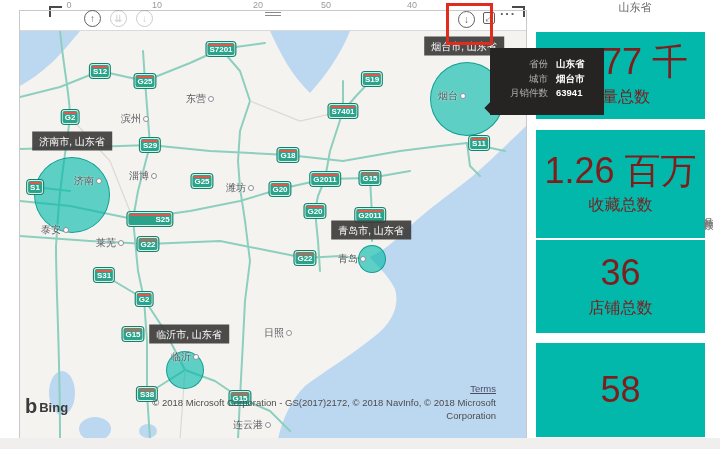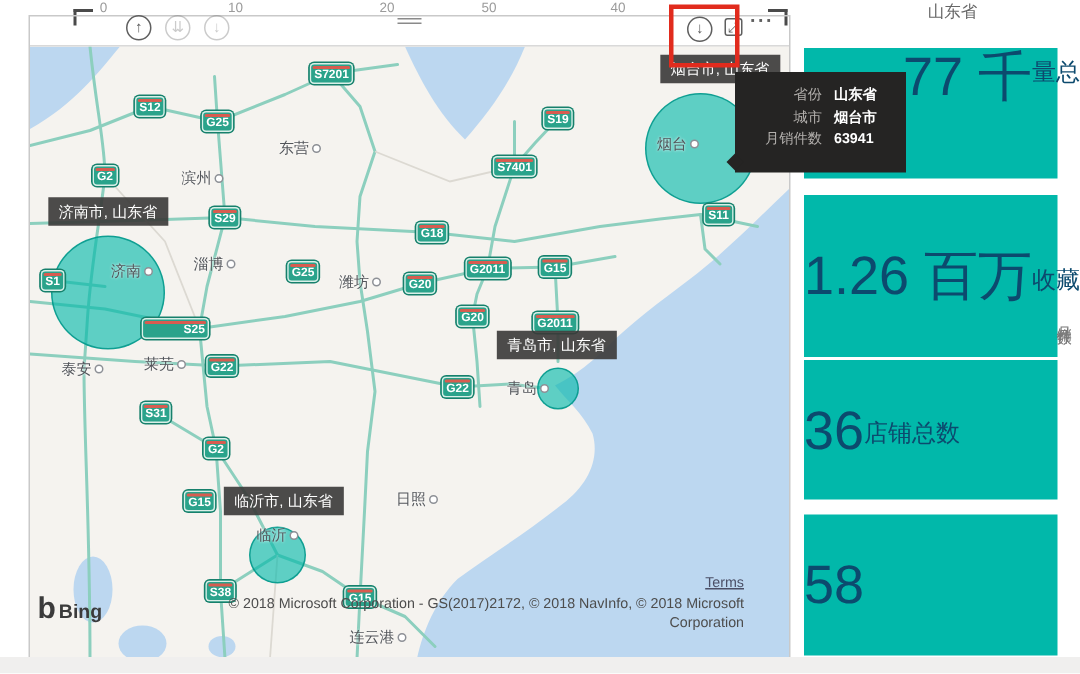--- a/index.html
+++ b/index.html
@@ -53,22 +53,22 @@
                   background:#252423;transform:rotate(45deg);}
   .tt-row{display:flex;font-size:9.5px;line-height:1.55;}
   .tt-label{width:50px;text-align:right;color:#b3b0ad;padding-right:8px;flex:none;}
   .tt-value{color:#fff;font-weight:bold;white-space:nowrap;}
   
   #redbox{position:absolute;left:446px;top:3px;width:47px;height:42px;border:3px solid #e12b1d;
           z-index:60;box-sizing:border-box;}
   
   #region-title{position:absolute;left:560px;top:0px;width:150px;text-align:center;
                 font-size:11px;color:#666;}
-  .kpi-card{position:absolute;left:536px;width:169px;background:#01B8AA;color:#0c4a6e;
-            display:flex;flex-direction:row;align-items:center;}
+  .kpi-card{position:absolute;left:536px;width:169px;background:#01B8AA;color:#7f1d1d;
+            display:flex;flex-direction:column;align-items:center;justify-content:center;}
   .kpi-card.offset{align-items:flex-start;padding-left:66px;box-sizing:border-box;}
   .kpi-value{font-size:36px;line-height:1.05;white-space:nowrap;}
   .kpi-label{font-size:16px;margin-top:6px;white-space:nowrap;}
   #side-tab{position:absolute;left:699px;top:210px;width:16px;height:64px;
             writing-mode:vertical-rl;font-size:10px;color:#7a7a7a;letter-spacing:1px;}
   #watermark{position:absolute;left:534px;top:402px;width:182px;z-index:55;font-size:23px;
              color:rgba(255,255,255,0.97);white-space:nowrap;
              text-shadow:0 0 3px rgba(120,120,120,0.35);}
   #bottom-strip{position:absolute;left:0;top:438px;width:720px;height:11px;background:#f0efee;}
 </style>
@@ -143,21 +143,21 @@
         <div class="bubble" style="left: 352px; top: 228px; height: 26px; width: 26px;"></div>
       </div>
     <div id="shields">
         <div class="shield" style="left: 201px; top: 18px;">S7201</div>
         <div class="shield" style="left: 80px; top: 40px;">S12</div>
         <div class="shield" style="left: 125px; top: 50px;">G25</div>
         <div class="shield" style="left: 50px; top: 86px;">G2</div>
         <div class="shield" style="left: 130px; top: 114px;">S29</div>
         <div class="shield" style="left: 15px; top: 156px;">S1</div>
         <div class="shield" style="left: 182px; top: 150px;">G25</div>
-        <div class="shield" style="left: 97px; top: 188px; padding-left: 28px;">S25</div>
+        <div class="shield" style="left: 130px; top: 188px; padding-left: 28px;">S25</div>
         <div class="shield" style="left: 128px; top: 213px;">G22</div>
         <div class="shield" style="left: 268px; top: 124px;">G18</div>
         <div class="shield" style="left: 260px; top: 158px;">G20</div>
         <div class="shield" style="left: 305px; top: 148px;">G2011</div>
         <div class="shield" style="left: 350px; top: 147px;">G15</div>
         <div class="shield" style="left: 352px; top: 48px;">S19</div>
         <div class="shield" style="left: 323px; top: 80px;">S7401</div>
         <div class="shield" style="left: 447px; top: 112px; margin-left: 12px;">S11</div>
         <div class="shield" style="left: 295px; top: 180px;">G20</div>
         <div class="shield" style="left: 350px; top: 184px;">G2011</div>
@@ -166,32 +166,32 @@
         <div class="shield" style="left: 124px; top: 268px;">G2</div>
         <div class="shield" style="left: 113px; top: 303px;">G15</div>
         <div class="shield" style="left: 127px; top: 363px;">S38</div>
         <div class="shield" style="left: 220px; top: 367px;">G15</div>
       </div>
     <div id="cities">
         <div class="city" style="left: 115px; top: 72px; margin-top: 16px;">滨州<span class="ring"></span></div>
         <div class="city" style="left: 180px; top: 68px;">东营<span class="ring"></span></div>
         <div class="city" style="left: 123px; top: 145px;">淄博<span class="ring"></span></div>
         <div class="city" style="left: 68px; top: 150px;">济南<span class="ring"></span></div>
-        <div class="city" style="left: 35px; top: 215px;">泰安<span class="ring"></span></div>
+        <div class="city" style="left: 35px; top: 199px;">泰安<span class="ring"></span></div>
         <div class="city" style="left: 90px; top: 212px;">莱芜<span class="ring"></span></div>
         <div class="city" style="left: 220px; top: 157px;">潍坊<span class="ring"></span></div>
         <div class="city" style="left: 332px; top: 228px;">青岛<span class="ring"></span></div>
         <div class="city" style="left: 258px; top: 302px;">日照<span class="ring"></span></div>
         <div class="city" style="left: 165px; top: 326px;">临沂<span class="ring"></span></div>
         <div class="city" style="left: 432px; top: 65px;">烟台<span class="ring"></span></div>
         <div class="city" style="left: 232px; top: 394px;">连云港<span class="ring"></span></div>
       </div>
     <div id="catlabels">
         <div class="catlabel" style="left: 52px; top: 110px;">济南市, 山东省</div>
-        <div class="catlabel" style="left: 460px; top: 15px;">烟台市, 山东省</div>
+        <div class="catlabel" style="left: 444px; top: 15px;">烟台市, 山东省</div>
         <div class="catlabel" style="left: 351px; top: 199px;">青岛市, 山东省</div>
         <div class="catlabel" style="left: 169px; top: 303px;">临沂市, 山东省</div>
       </div>
     <div id="terms">Terms</div>
     <div id="attribution">
       <span>© 2018 Microsoft Corporation - GS(2017)2172, © 2018 NavInfo, © 2018 Microsoft</span><br>
       <span>Corporation</span>
     </div>
     <div id="bing-logo">
       <span id="bing-b">b</span>

